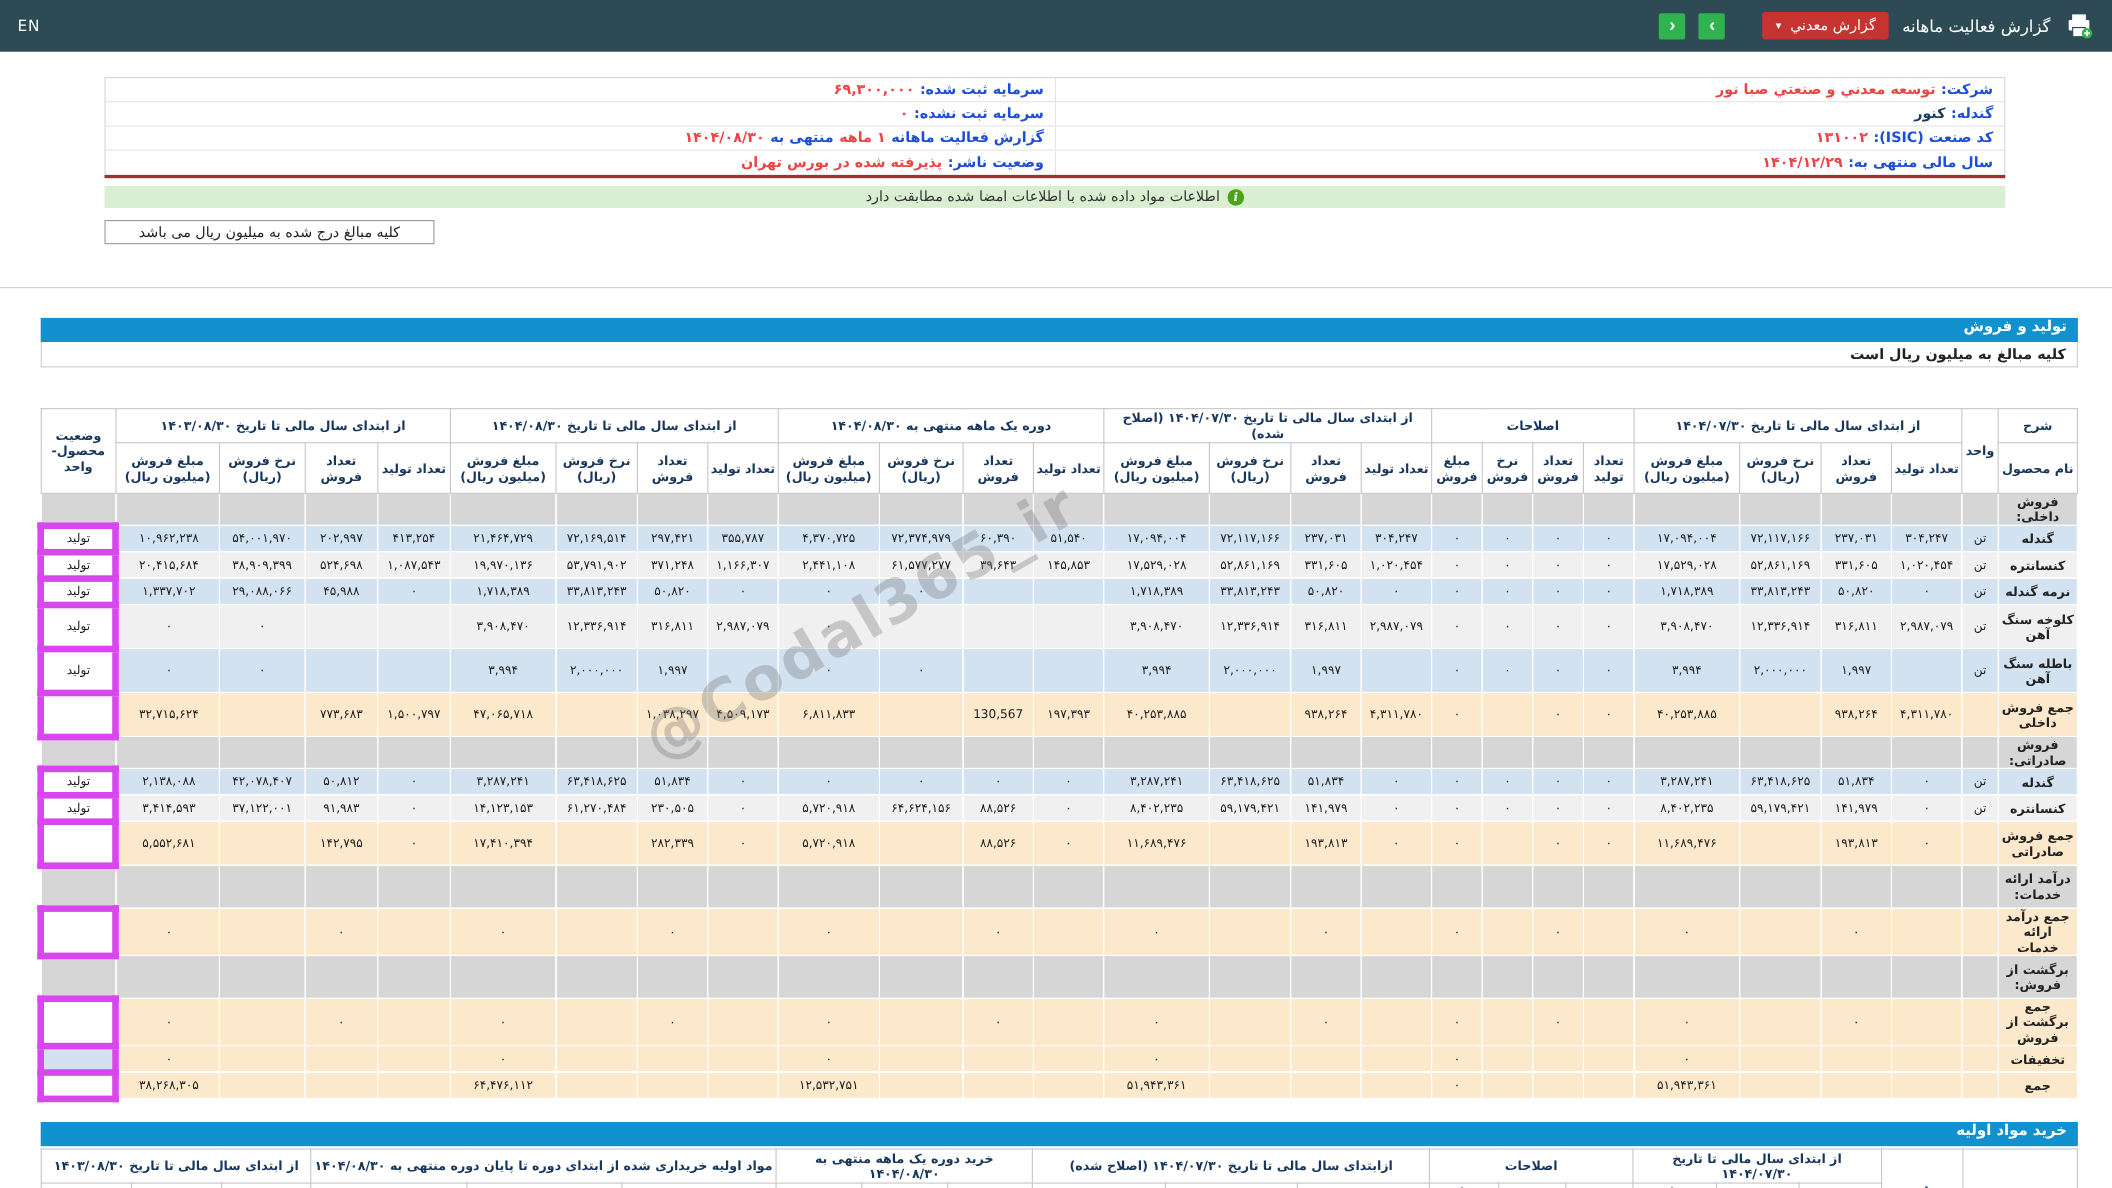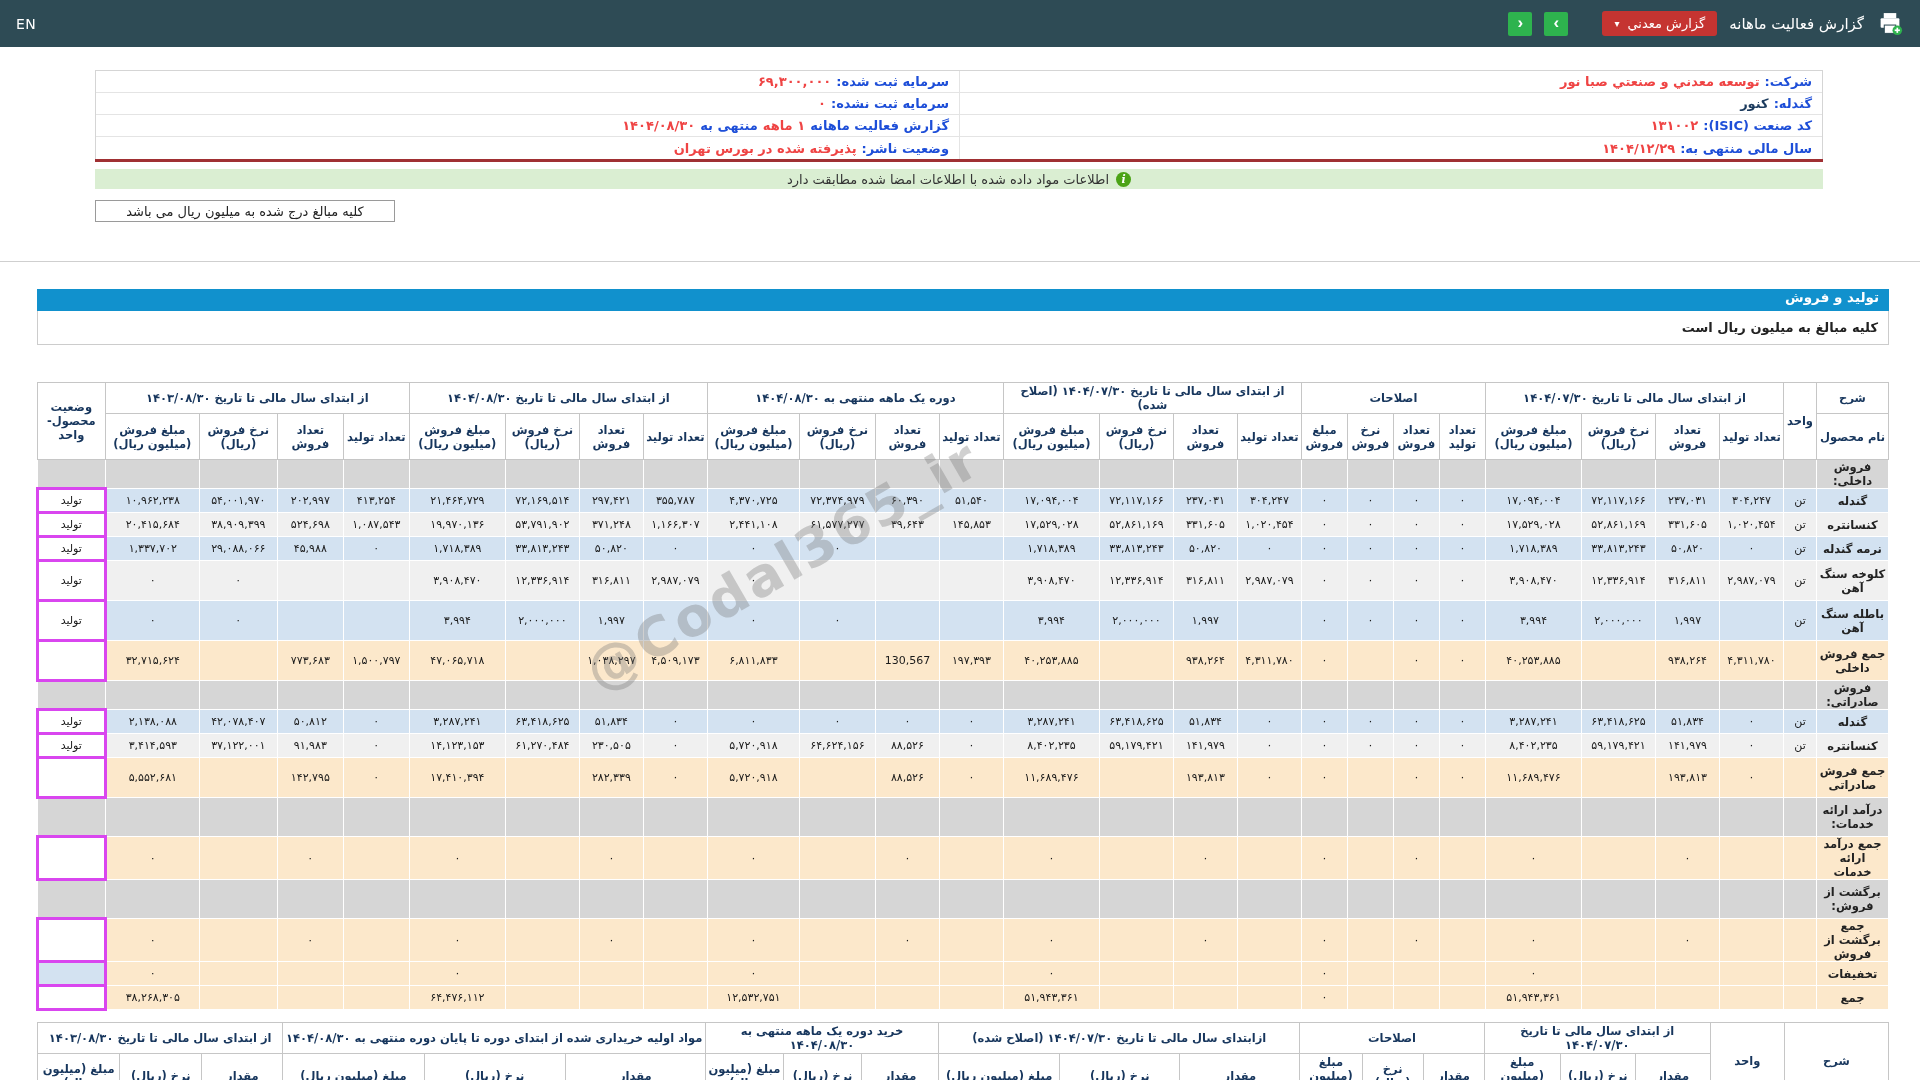--- a/index.html
+++ b/index.html
@@ -40,39 +40,39 @@
     font-family:"DejaVu Serif",serif}
   .notebox{position:absolute;top:200px;left:95px;width:300px;height:22px;border:1px solid #9a9a9a;
     display:flex;align-items:center;justify-content:center;font-size:13px;color:#222;direction:rtl;background:#fff}
   .divider{position:absolute;top:261px;left:0;width:1920px;border-top:1px solid #cfcfcf}
 
   
   .main-sec{position:absolute;top:289px;left:37px;width:1852px;direction:rtl}
   .buy-sec{position:absolute;top:1020px;left:37px;width:1852px;direction:rtl}
   .bluebar{height:22px;background:#1191cd;color:#fff;font-weight:bold;font-size:13.5px;
     display:flex;align-items:flex-start;padding:0 10px}
-  .subnote{height:34px;border:1px solid #ccc;border-top:none;background:#fff;display:flex;
+  .subnote{height:23px;border:1px solid #ccc;border-top:none;background:#fff;display:flex;
     align-items:center;padding:0 10px;font-size:13px;font-weight:bold;color:#222}
 
   table{border-collapse:collapse;table-layout:fixed;direction:rtl}
   table.main{width:1852px;margin-top:37px}
   table.buy{width:1852px;margin-top:2px}
   th.hdr{background:#fff;border:1px solid #c6c6c6;color:#17365d;font-weight:bold;font-size:11.5px;
     padding:1px 2px;text-align:center;vertical-align:middle;overflow:hidden}
   .hrow1{height:24px}
   .main .hrow2{height:46px}
   .buy .hrow2{height:30px}
   td{border:1px solid #fff;font-size:11px;text-align:center;vertical-align:middle;
     padding:0 2px;color:#1a1a1a;overflow:hidden}
   td.blue{background:#d3e2f1}
   td.light{background:#f0f0f0}
   td.tan{background:#fce8cb}
   td.sec{background:#d6d6d6}
   td.name{font-weight:bold;font-size:11.5px;color:#222}
-  td.st{background:#fff;border:3px solid #d946ef;font-size:11px}
+  td.st{background:#fff;border:6px solid #d946ef;font-size:11px}
   td.st.stb{background:#d3e2f1}
 
   .watermark{position:absolute;left:590px;top:645px;font-size:54px;font-weight:bold;
     color:rgba(118,118,118,.34);transform:rotate(-30deg);transform-origin:0 50%;
     letter-spacing:3px;direction:ltr;z-index:40;pointer-events:none;white-space:nowrap}
 </style>
 </head>
 <body>
 
 <div class="topbar">
@@ -729,20 +729,23 @@
           <td class="num tan">۳۸,۲۶۸,۳۰۵</td>
           <td class="st"></td>
         </tr>
       </tbody>
     </table>
 </div>
 
 <div class="watermark">@Codal365_ir</div>
 
 <div class="buy-sec">
+  <div class="bluebar">
+    <span>خرید مواد اولیه</span>
+  </div>
   <table class="buy">
       <colgroup>
         <col style="width: 104px;">
         <col style="width: 74px;">
         <col style="width: 75px;">
         <col style="width: 75px;">
         <col style="width: 76px;">
         <col style="width: 61px;">
         <col style="width: 61px;">
         <col style="width: 62px;">

